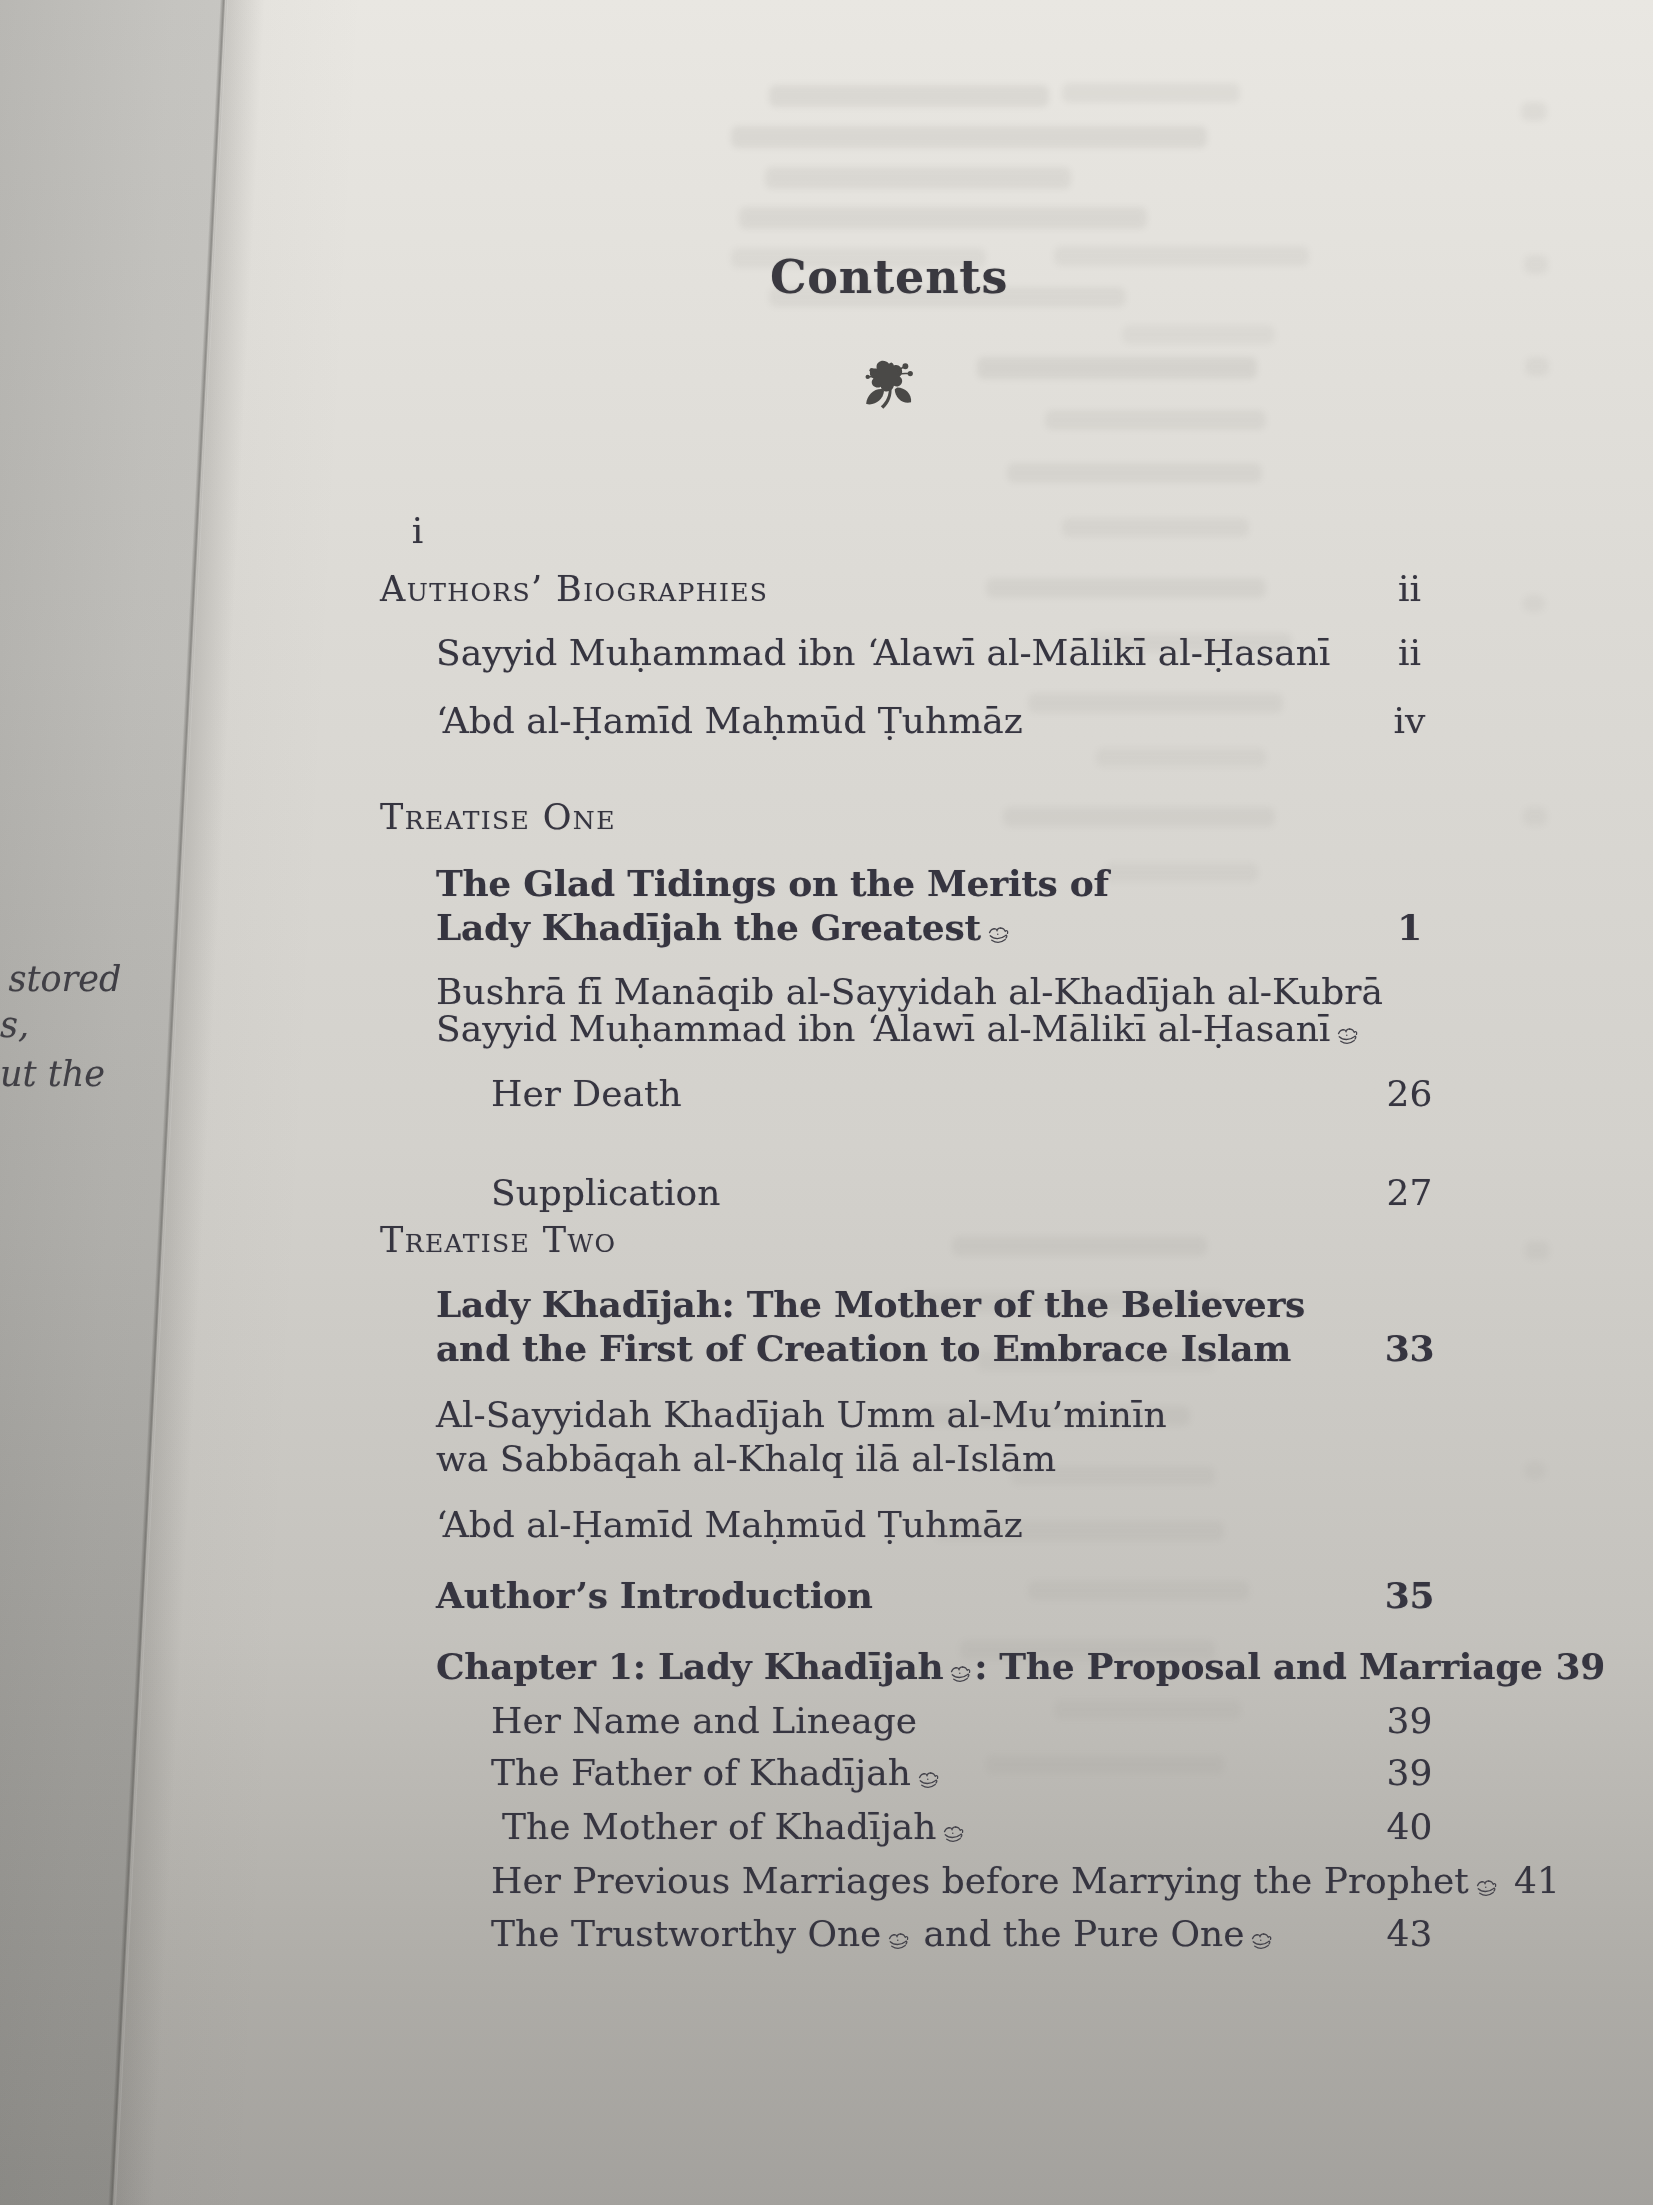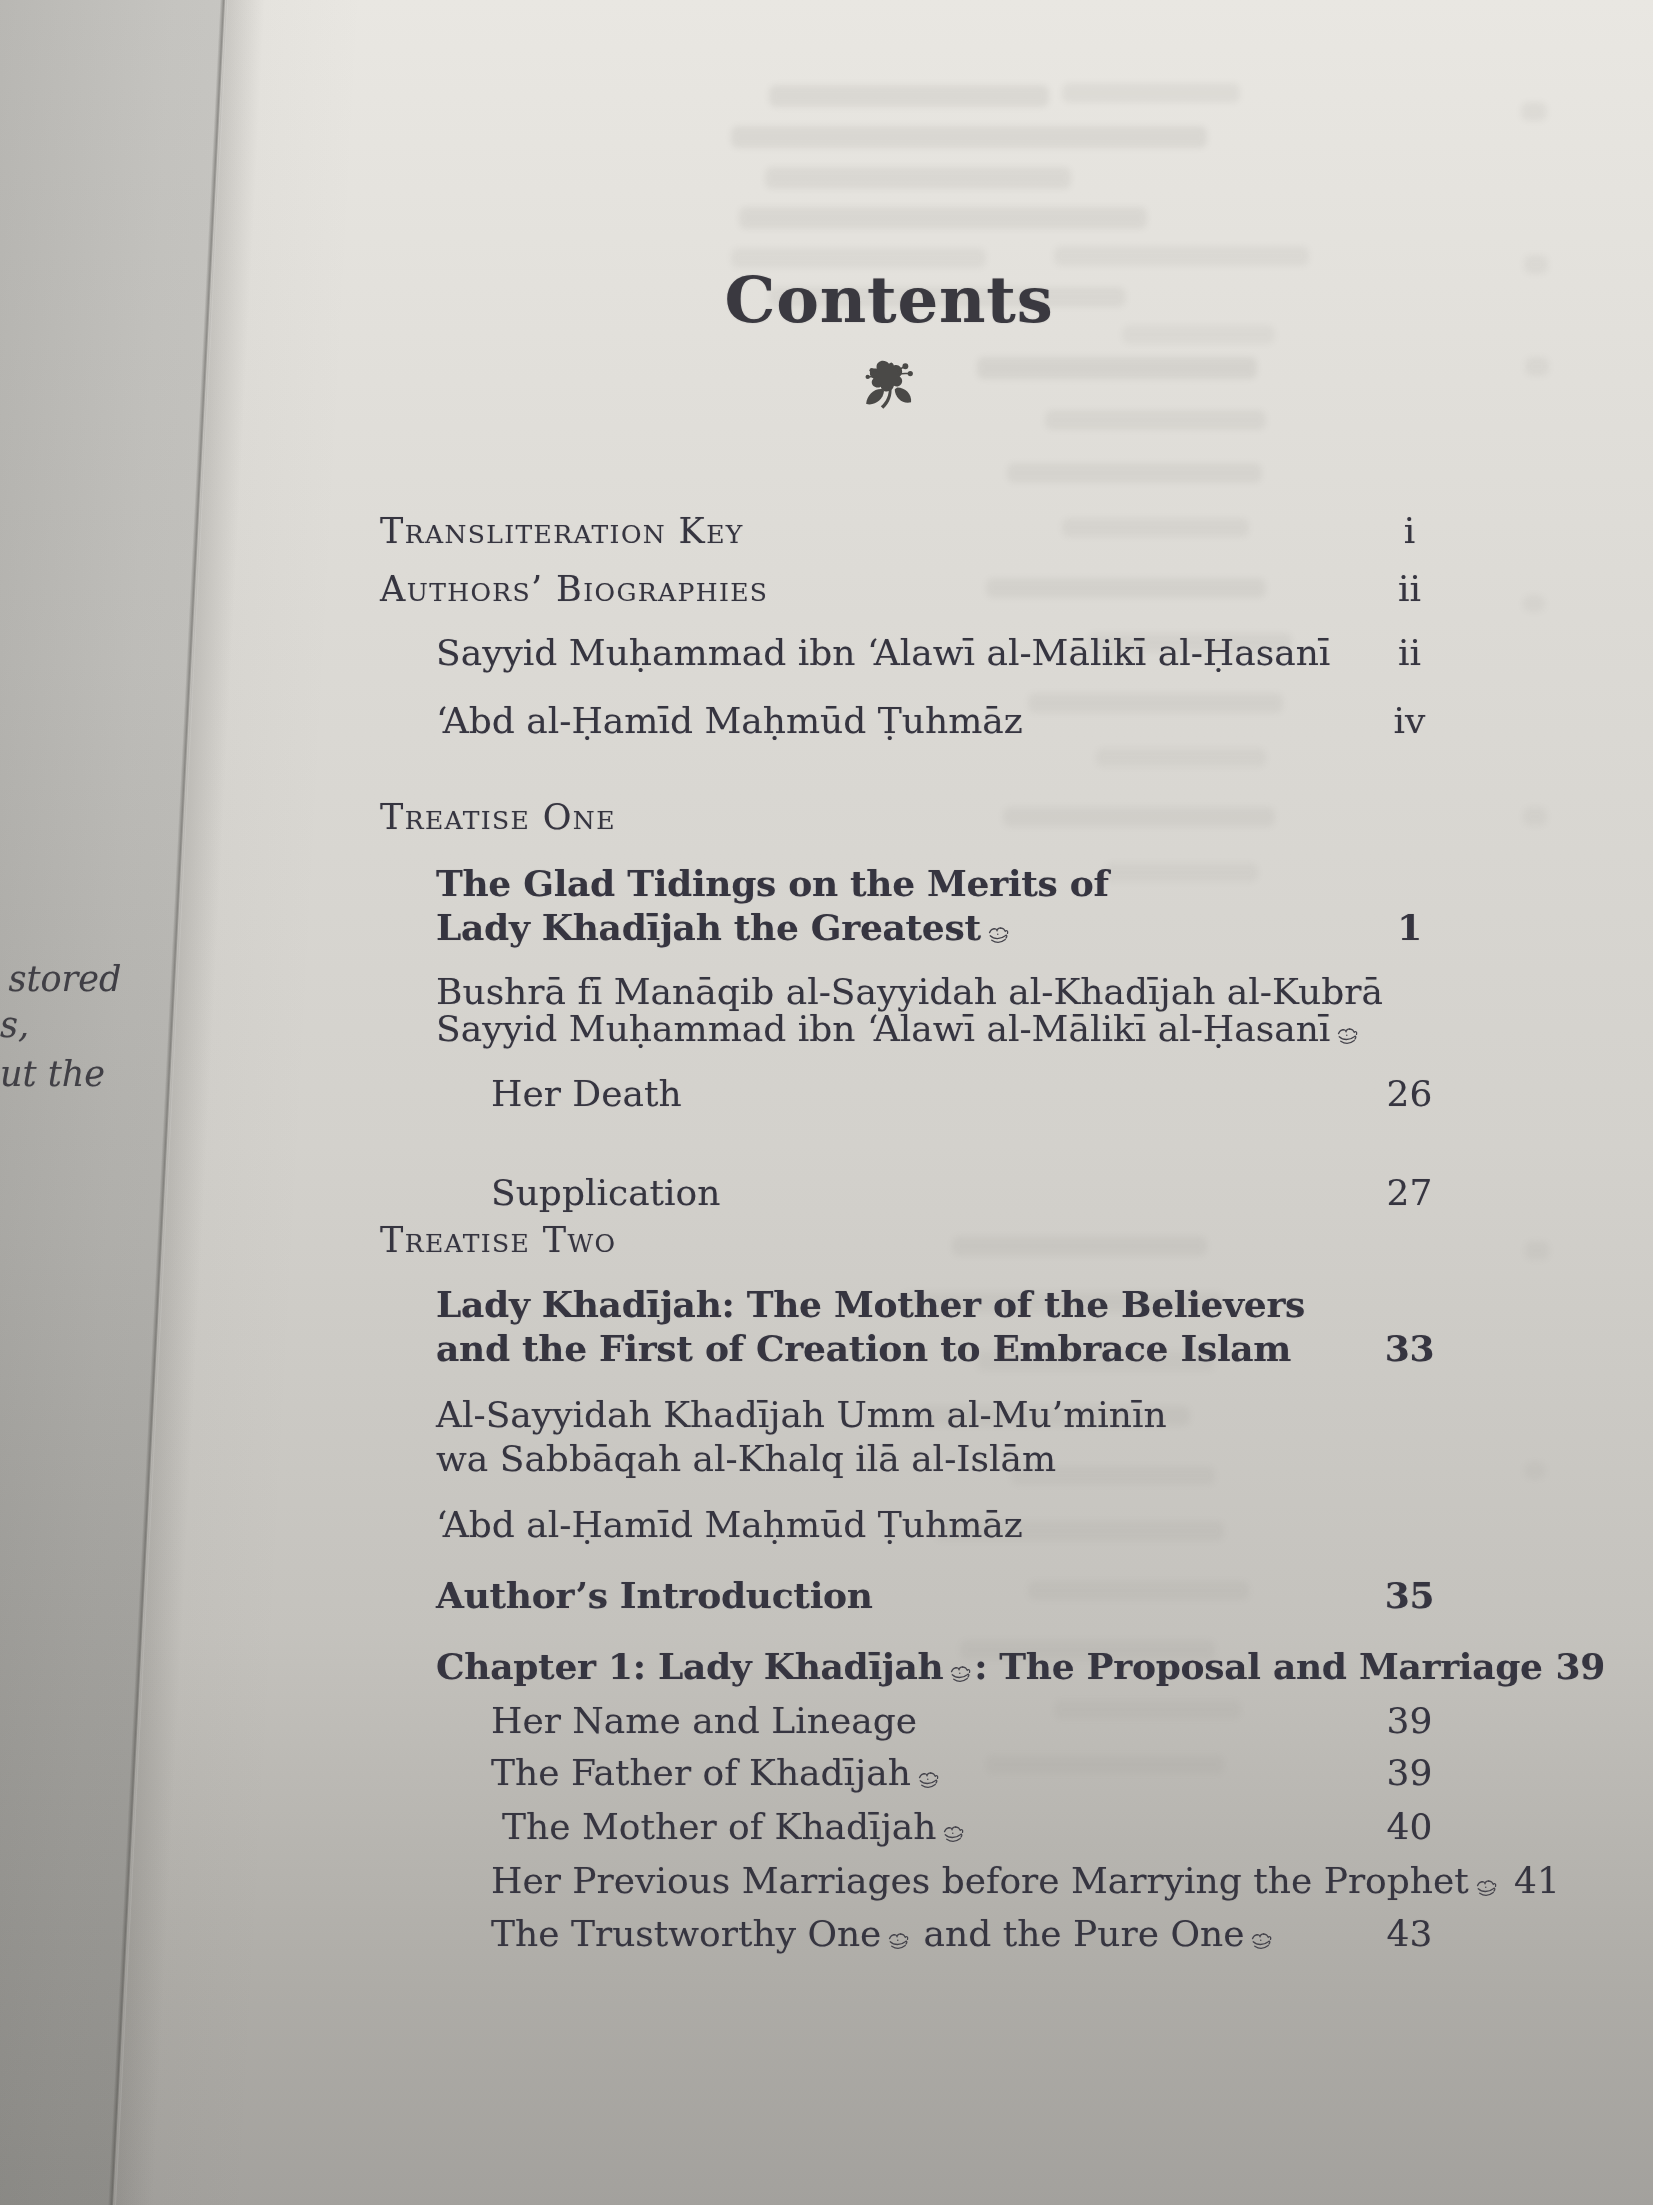--- a/index.html
+++ b/index.html
@@ -15,21 +15,21 @@
   .page-edge{position:absolute;left:164px;top:-6.8px;width:7.6px;height:2220px;
     transform:rotate(2.91deg);
     background:linear-gradient(90deg,rgba(90,88,84,0),rgba(66,64,60,.42) 45%,rgba(150,148,144,.25) 72%,rgba(255,255,255,.16));}
   .page-edge-shadow{position:absolute;left:170px;top:-6.8px;width:39px;height:2220px;
     transform:rotate(2.91deg);
     background:linear-gradient(90deg,rgba(95,93,89,.20),rgba(95,93,89,0));}
   .gutter-shade{position:absolute;inset:0;pointer-events:none;
     background:linear-gradient(93deg,rgba(80,78,74,.15) 0px,rgba(80,78,74,.05) 170px,rgba(80,78,74,0) 365px);}
   
   .title{position:absolute;left:889px;top:219px;transform:translateX(-50%);
-    font-size:64px;letter-spacing:0.8px;color:#3a3940;white-space:nowrap;
+    font-size:46px;letter-spacing:0.8px;color:#3a3940;white-space:nowrap;
     text-shadow:0 0 1.3px rgba(58,57,64,.3);}
   .ornament{position:absolute;left:862px;top:357px;width:54px;height:61px;opacity:.92;}
   
   .toc{position:absolute;inset:0;}
   .row{position:absolute;right:207px;display:flex;justify-content:space-between;align-items:flex-end;color:#363540;
     text-shadow:0 0 1px rgba(54,53,64,.28);}
   .line{white-space:nowrap;font-size:36px;line-height:44px;}
   .row.bold{font-weight:700;letter-spacing:-0.3px;}
   .row.italic .line{}
   .row.smallcaps .line{font-variant:small-caps;font-size:35px;letter-spacing:1.4px;}
@@ -109,23 +109,20 @@
         <path d="M44 16 C48 12 51 11 53 11"></path>
         <path d="M45 20 C50 18 55 19 58 19"></path>
         <path d="M21 19 C17 16 14 15 12 15"></path>
         <path d="M20 23 C15 22 10 23 8 23"></path>
       </g>
     </svg>
   </div>
 
   <div class="toc" id="toc">
       <div class="row smallcaps" style="left: 380px; top: 509px;">
-        <div>
-          <div class="line">Transliteration Key</div>
-        </div>
         <span class="page-num">i</span>
       </div>
       <div class="row smallcaps" style="left: 380px; top: 567px;">
         <div>
           <div class="line">Authors’ Biographies</div>
         </div>
         <span class="page-num">ii</span>
       </div>
       <div class="row regular" style="left: 436px; top: 631px;">
         <div>

